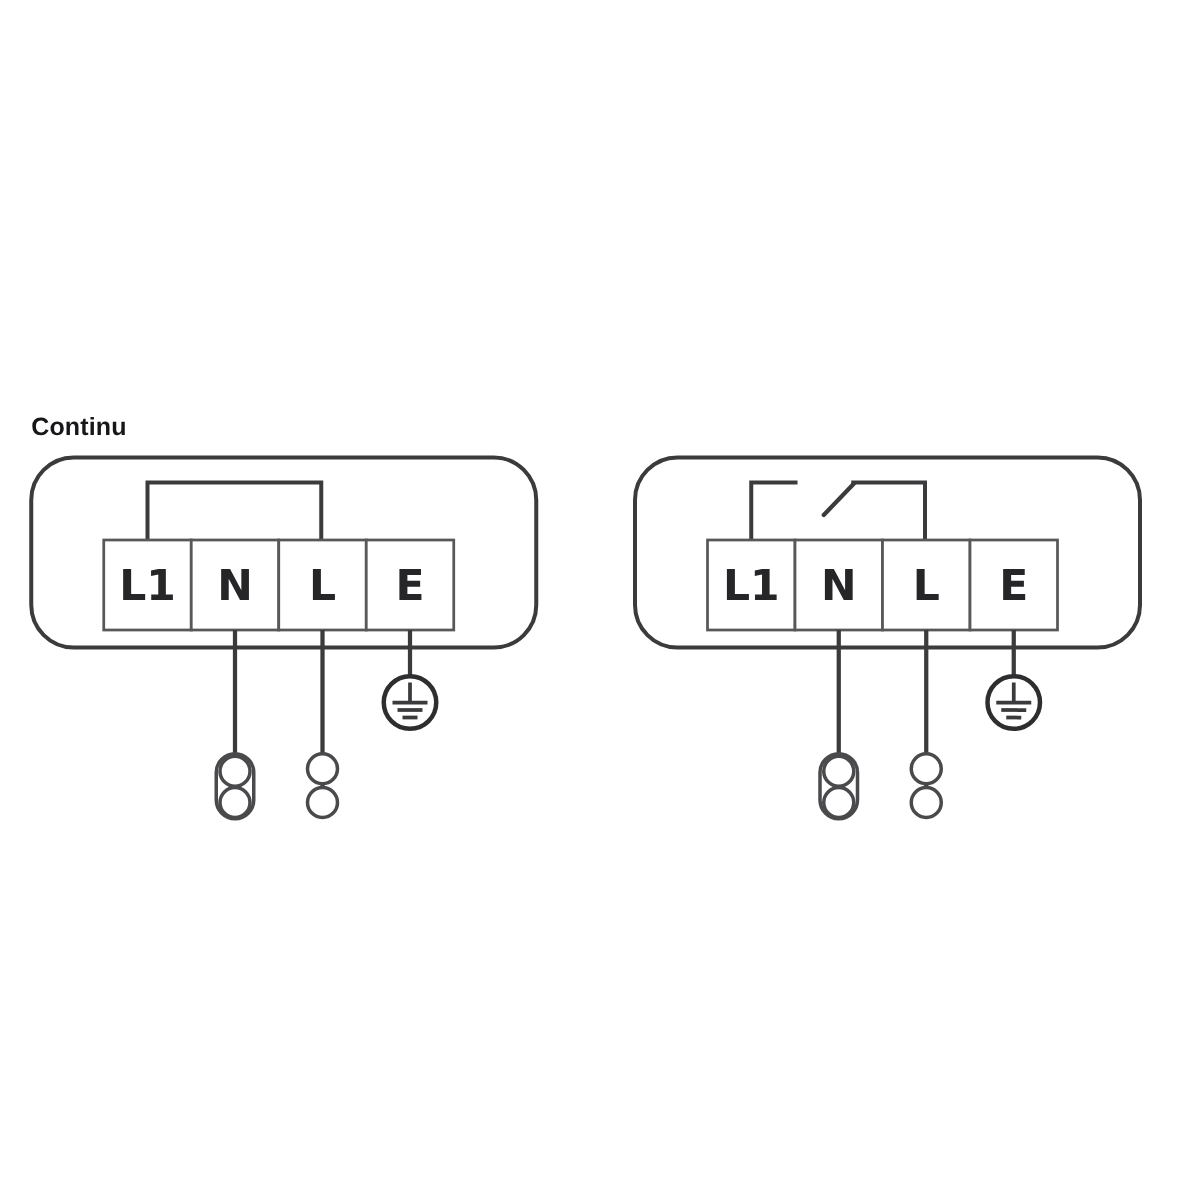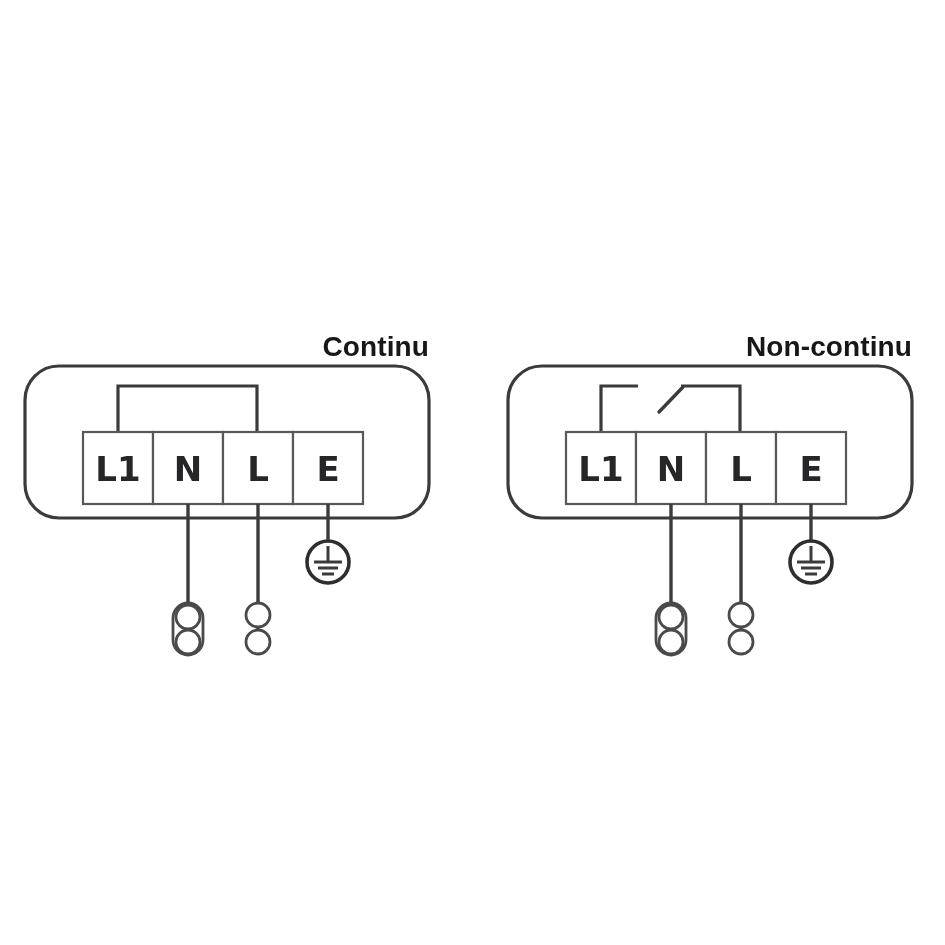--- a/index.html
+++ b/index.html
@@ -85,46 +85,45 @@
     font-family: "DejaVu Sans", sans-serif;
     font-weight: bold;
     font-size: 34px;
     fill: #262628;
     text-anchor: middle;
     dominant-baseline: central;
   }
   .diagram-title {
     position: absolute;
     font-family: "Liberation Sans", sans-serif;
-    font-size: 28px;
+    font-size: 20px;
     font-weight: 600;
     color: #17171a;
     letter-spacing: 0.1px;
     white-space: nowrap;
-    text-align: right;
+    text-align: left;
   }
   #title-left {
     left: 25px;
     top: 331px;
     width: 404px;
   }
   #title-right {
     left: 508px;
     top: 331px;
     width: 404px;
   }
 </style>
 </head>
 <body>
 
 <div id="canvas">
 
   <div class="diagram-title" id="title-left">Continu</div>
 
-  <div class="diagram-title" id="title-right">Non-continu</div>
 
   <svg class="diagram-svg" viewBox="0 0 945 945">
 
     <g>
 
       <rect class="enclosure" x="25" y="366" width="404" height="152" rx="34" ry="34"></rect>
 
       <path class="jumper" d="M 118 432 L 118 386 L 257 386 L 257 432"></path>
 
       <rect class="term-cell" x="83" y="432" width="70" height="72"></rect>

